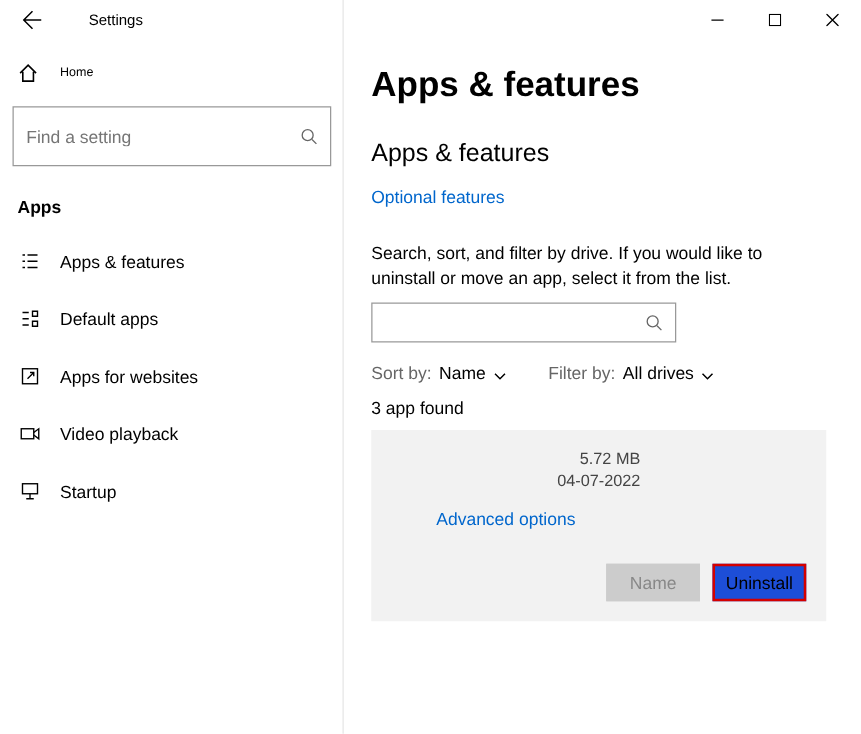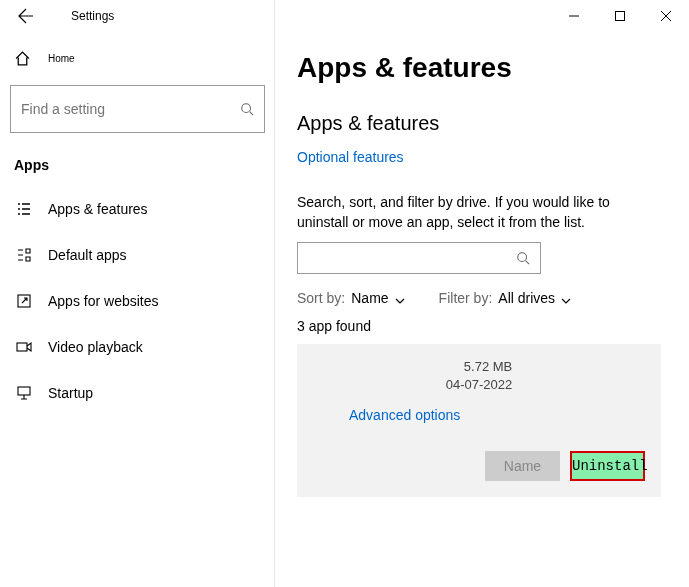--- a/index.html
+++ b/index.html
@@ -46,21 +46,21 @@
 
 .count { font-size: 14px; margin-bottom: 10px; }
 
 .app-card { background: #f2f2f2; padding: 14px 16px 16px 16px; }
 .app-top { display:flex; justify-content:center; }
 .app-meta { text-align:right; font-size: 13px; color:#444; line-height:1.4; }
 .adv { margin: 12px 0 28px 36px; }
 .btnrow { display:flex; justify-content:flex-end; gap: 10px; }
 .btn { width: 75px; height: 30px; border:1px solid #ccc; background:#ccc; font-size:14px; cursor:pointer; }
 .btn.disabled { color:#888; cursor:default; }
-.btn.highlight { background:#86efac; border:2px solid #d40000; color:#000;font-family:Liberation Mono, monospace; }
+.btn.highlight { background:#1d4ed8; border:2px solid #d40000; color:#000; }
 
 svg { display:block; }
 </style>
 </head>
 <body>
 
 <div class="titlebar">
   <div class="back">
     <svg width="16" height="16" viewBox="0 0 16 16">
         <path d="M8 1 L1 8 L8 15 M1 8 H15" stroke="#000" stroke-width="1.2" fill="none"></path>

